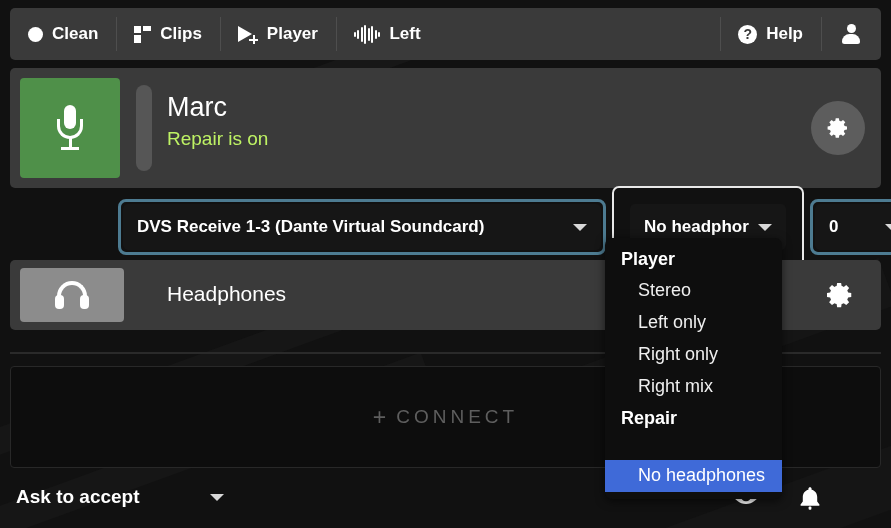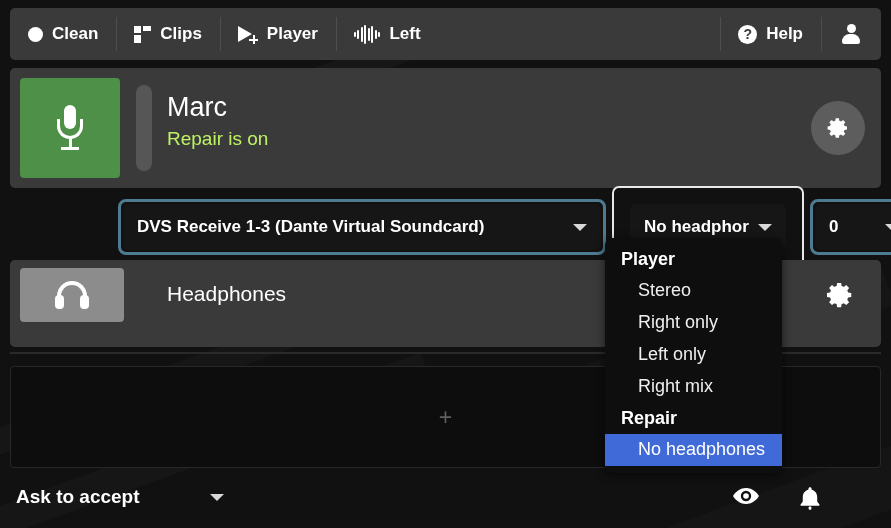--- a/index.html
+++ b/index.html
@@ -161,21 +161,21 @@
     width:0; height:0; flex:none;
     border-left: 7px solid transparent;
     border-right: 7px solid transparent;
     border-top: 7px solid #d8d8d8;
     margin-left: 8px;
   }
 
   
   .hprow {
     position:absolute; left: 10px; top: 260px;
-    width: 871px; height: 87px;
+    width: 871px; height: 70px;
     background: #3a3a3a; border-radius: 5px;
   }
   .hp-icon {
     position:absolute; left: 10px; top: 8px;
     width: 104px; height: 54px;
     background: #8c8c8c; border-radius: 4px;
     display:flex; align-items:center; justify-content:center;
     cursor:pointer;
   }
   .ic-hp { position:relative; width: 34px; height: 28px; }
@@ -242,21 +242,21 @@
   .menu-group {
     color:#ffffff; font-size: 18px; font-weight: bold;
     padding: 5px 0 5px 16px;
   }
   .menu-item {
     color:#efefef; font-size: 18px;
     padding: 5px 0 6px 33px;
     cursor:pointer;
     white-space: nowrap;
   }
-  .menu-item.sel-item { background: #3f6ad8; color:#ffffff; }
+  .menu-item.sel-item { background: #3f6ad8; color:#ffffff;margin-top:26px; }
 </style>
 </head>
 <body>
 
 <div class="app">
 
   <div class="bg-streak bg-s1"></div>
   <div class="bg-streak bg-s2"></div>
   <div class="bg-streak bg-s3"></div>
   <div class="bg-streak bg-s4"></div>
@@ -378,20 +378,21 @@
         <path fill="#ffffff" d="M21 13.6v-3.2l-2.5-.4a6.9 6.9 0 0 0-.7-1.7l1.5-2-2.3-2.3-2 1.5a6.9 6.9 0 0 0-1.7-.7L12.9 2.3h-3.2L9.3 4.8a6.9 6.9 0 0 0-1.7.7l-2-1.5-2.3 2.3 1.5 2a6.9 6.9 0 0 0-.7 1.7L1.6 10.4v3.2l2.5.4c.17.6.4 1.17.7 1.7l-1.5 2 2.3 2.3 2-1.5c.53.3 1.1.53 1.7.7l.4 2.5h3.2l.4-2.5c.6-.17 1.17-.4 1.7-.7l2 1.5 2.3-2.3-1.5-2c.3-.53.53-1.1.7-1.7z"></path>
       </svg>
     </div>
   </div>
 
   <div class="divider"></div>
 
   <div class="connect">
     <div class="connect-label">
       <span class="plus">+</span>
+      <span>CONNECT</span>
     </div>
   </div>
 
   <div class="bottom">
     <div class="accept">
       <span>Ask to accept</span>
       <span class="caret"></span>
     </div>
     <div class="bot-icons">
       <div>
@@ -406,21 +407,21 @@
           <rect fill="#ffffff" x="10.6" y="20.4" width="2.8" height="3.4" rx="1"></rect>
         </svg>
       </div>
     </div>
   </div>
 
   <div class="menu">
 
     <div class="menu-group">Player</div>
     <div class="menu-item">Stereo</div>
+    <div class="menu-item">Left only</div>
     <div class="menu-item">Right only</div>
-    <div class="menu-item">Left only</div>
     <div class="menu-item">Right mix</div>
 
     <div class="menu-group">Repair</div>
     <div class="menu-item sel-item">No headphones</div>
   </div>
 
 </div>
 
 </body></html>

